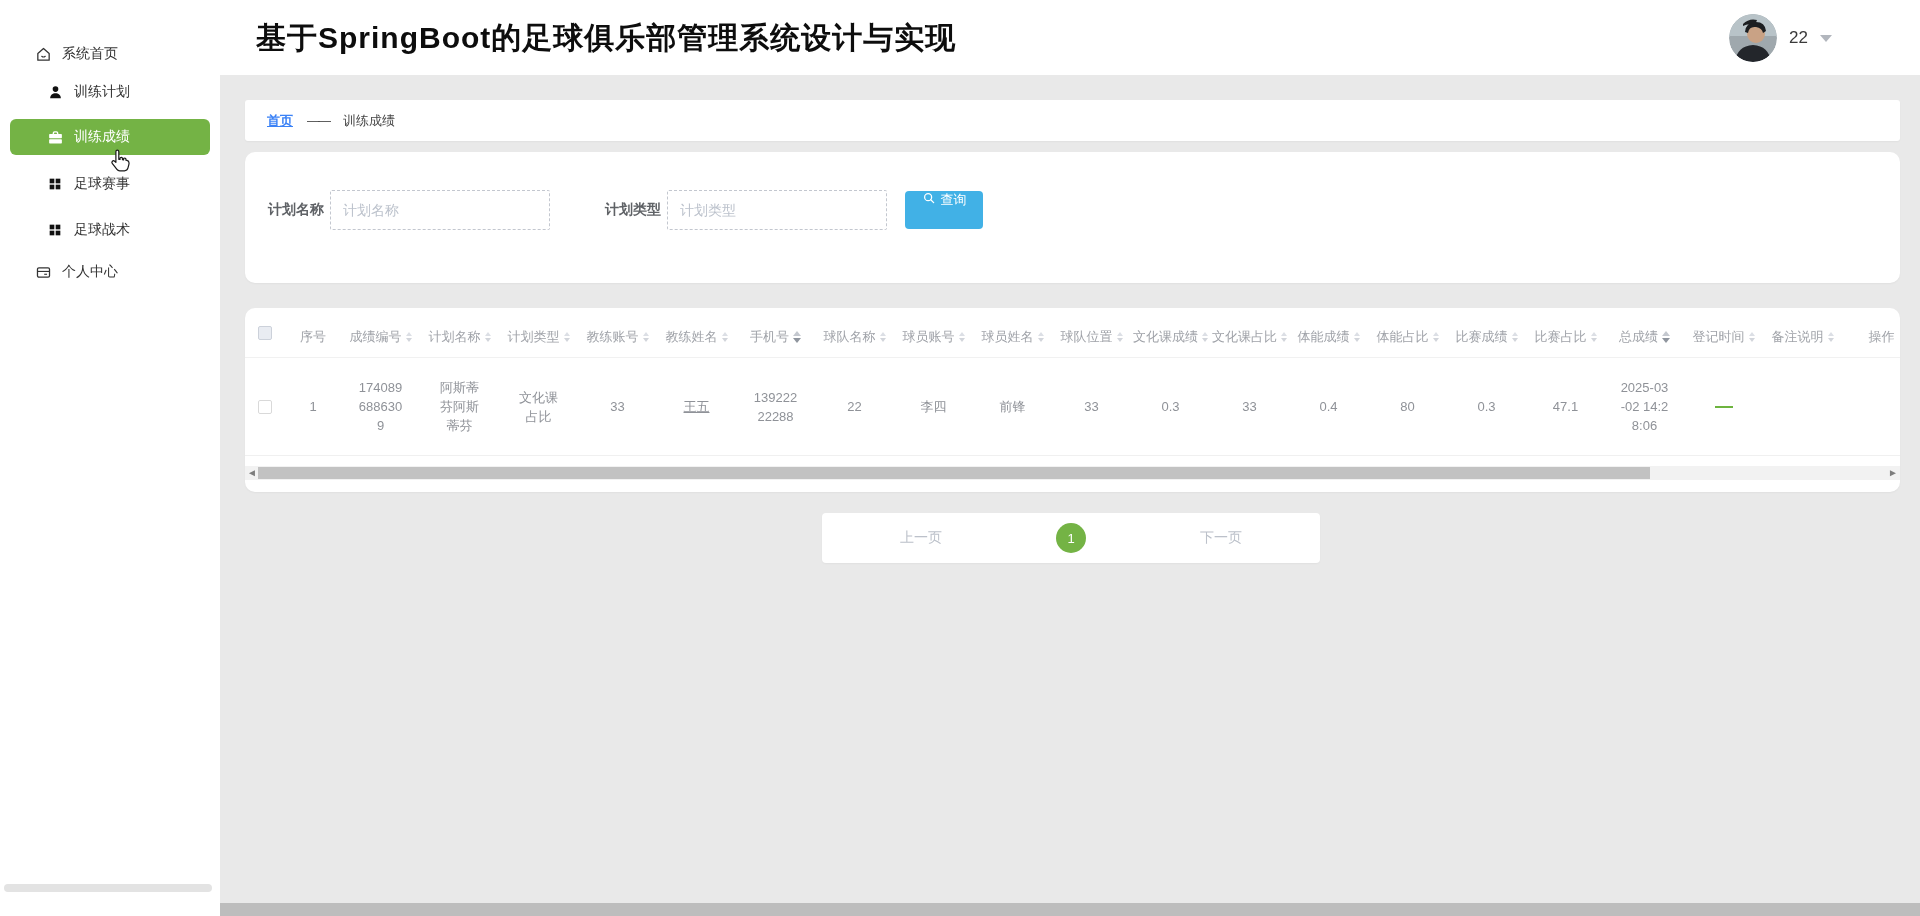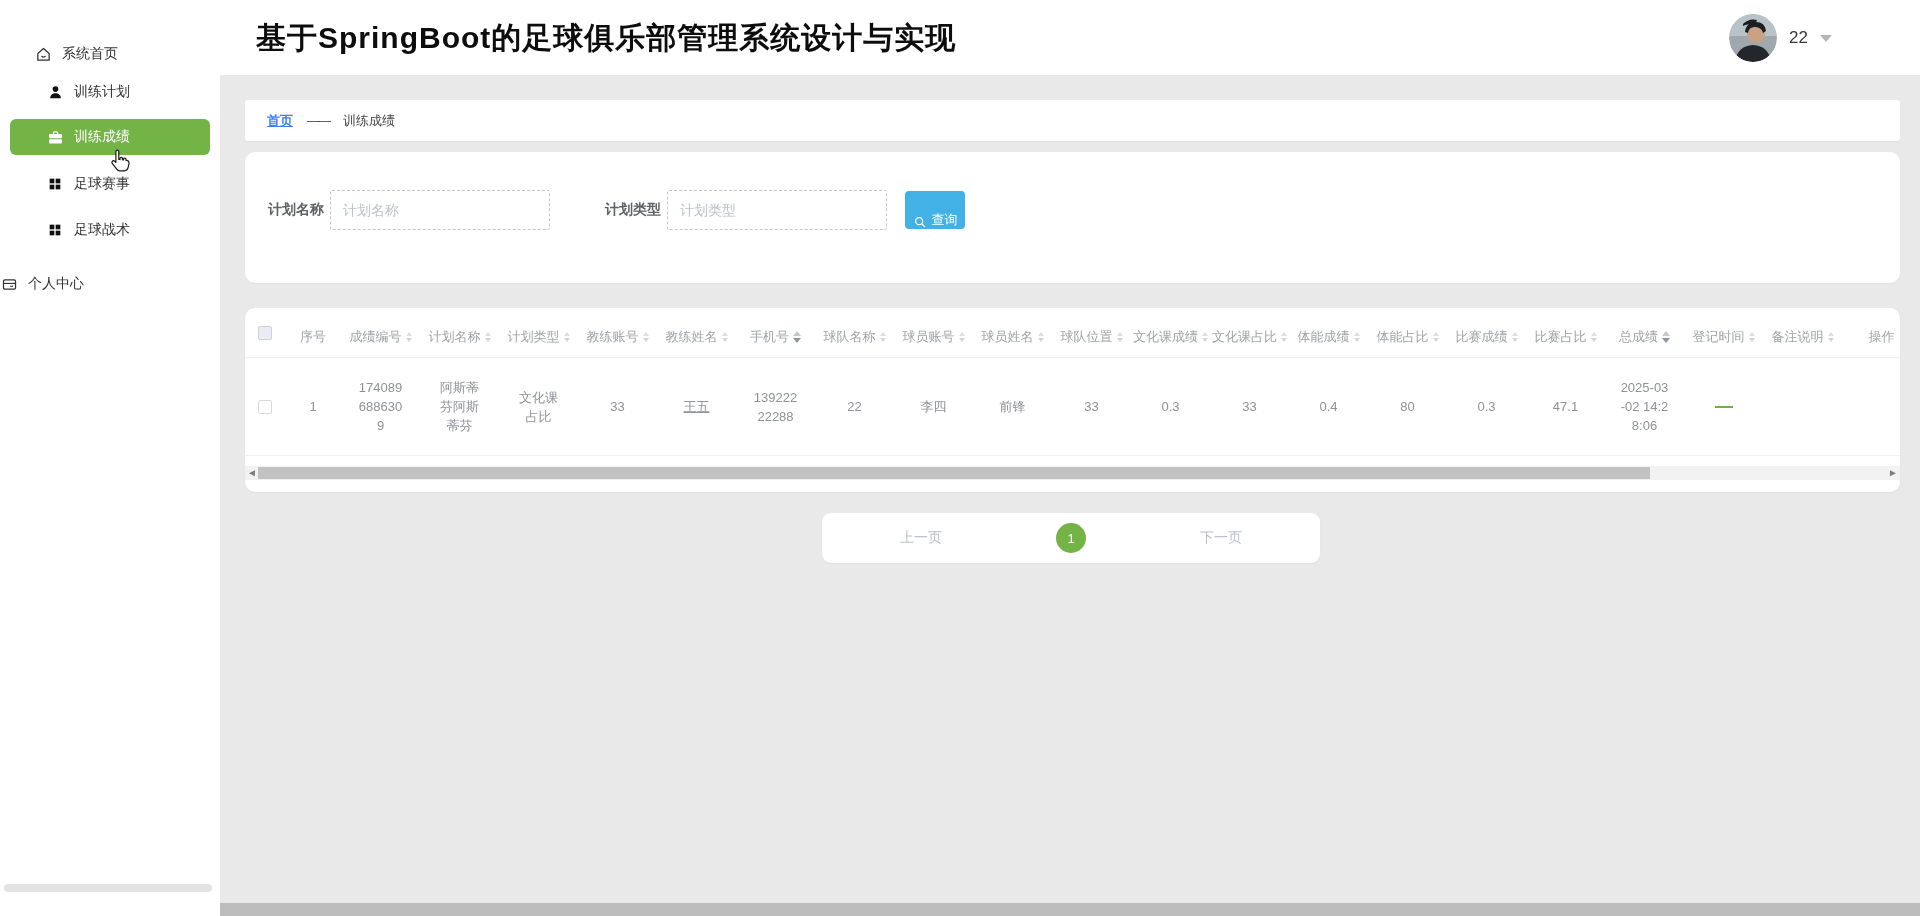--- a/index.html
+++ b/index.html
@@ -9,21 +9,21 @@
   
   .sidebar { position:absolute; left:0; top:0; width:220px; height:916px; background:#fff; z-index:5; }
   .side-item { position:absolute; left:0; width:220px; height:36px; display:flex; align-items:center; font-size:14px; color:#333; cursor:pointer; }
   .side-item .ic { display:flex; align-items:center; justify-content:center; width:18px; height:18px; margin-right:10px; }
   .si-home { top:27px; padding-left:34px;align-items:flex-end; }
   .si-sub  { padding-left:46px; }
   .si-1 { top:74px; }
   .si-active { top:119px; left:10px; width:200px; height:36px; border-radius:6px; background:var(--accent-green,#74b345); color:#fff; padding-left:36px; }
   .si-3 { top:166px; }
   .si-4 { top:212px; }
-  .si-profile { top:266px; }
+  .si-profile { top:254px; padding-left:34px; }
   .side-scrollbar { position:absolute; left:4px; top:884px; width:208px; height:8px; border-radius:4px; background:#e3e3e3; }
 
   
   .main { position:absolute; left:220px; top:0; width:1700px; height:916px; background:var(--page-bg,#e9e9e9); }
   .topbar { position:absolute; left:0; top:0; width:1700px; height:75px; background:#fff; }
   .page-title { position:absolute; left:36px; top:0; line-height:75px; font-size:30px; font-weight:bold; color:#0d0d0d; letter-spacing:1px; white-space:nowrap; }
   .user-box { position:absolute; right:88px; top:14px; height:48px; display:flex; align-items:center; gap:12px; cursor:pointer; }
   .avatar { width:48px; height:48px; border-radius:50%; overflow:hidden; flex:0 0 48px; }
   .user-name { font-size:17px; color:#3a3a3a; }
   .caret-down { width:0; height:0; border-left:6px solid transparent; border-right:6px solid transparent; border-top:7px solid #b2b6bd; }
@@ -36,21 +36,21 @@
   .crumb-sep { margin:0 14px; color:#4a4a4a; letter-spacing:-2px; }
   .crumb-cur { color:#454545; }
 
   
   .search-card { left:25px; top:152px; width:1655px; height:131px; border-radius:10px; }
   .search-row { position:absolute; left:23px; top:38px; display:flex; align-items:center; }
   .f-label { font-size:14px; font-weight:bold; color:#5f6266; margin-right:6px; white-space:nowrap; }
   .f-input { width:220px; height:40px; border:1px dashed #c3c7cf; border-radius:2px; background:#fff; padding:0 12px; font-size:14px; color:#606266; outline:none; font-family:"Liberation Sans", sans-serif; }
   .f-input::placeholder { color:#bcc2cc; }
   .gap-lg { width:55px; }
-  .btn-query { margin-left:18px; height:38px; width:60px; border:none; border-radius:4px; background:var(--button-blue,#41b1e6); color:#fff; font-size:13px; display:flex; align-items:flex-end; justify-content:center; gap:5px; cursor:pointer; font-family:"Liberation Sans", sans-serif; }
+  .btn-query { margin-left:18px; height:38px; width:78px; border:none; border-radius:4px; background:var(--button-blue,#41b1e6); color:#fff; font-size:13px; display:flex; align-items:flex-start; justify-content:center; gap:5px; cursor:pointer; font-family:"Liberation Sans", sans-serif; }
 
   
   .table-card { left:25px; top:308px; width:1655px; height:184px; border-radius:10px; overflow:hidden; }
   .trow { display:flex; align-items:center; width:1676px; }
   .thead { height:50px; border-bottom:1px solid #f1f1f1; }
   .cell { flex:0 0 79px; text-align:center; overflow:hidden; }
   .w-check { flex:0 0 40px; display:flex; justify-content:center; }
   .w-idx { flex:0 0 56px; }
   .th { font-size:13px; color:#9fa2a8; white-space:nowrap; display:flex; align-items:center; justify-content:center; cursor:pointer;margin-top:9px; }
   .cb { width:14px; height:14px; border-radius:2px; border:1px solid #ccd1da; background:#e9ecf2; cursor:pointer; }
@@ -68,21 +68,21 @@
   .action-dash { display:inline-block; width:18px; height:2px; background:#6db43f; cursor:pointer; }
 
   
   .h-scroll { position:absolute; left:0; top:158px; width:1655px; height:14px; background:#f2f2f2; }
   .h-thumb { position:absolute; left:13px; top:1px; width:1392px; height:12px; background:#c2c2c2; cursor:pointer; }
   .arr { position:absolute; top:2px; width:10px; height:10px; font-size:10px; line-height:10px; color:#7d7d7d; cursor:pointer; }
   .arr-l { left:2px; }
   .arr-r { right:2px; }
 
   
-  .pager { left:602px; top:513px; width:498px; height:50px; border-radius:9px; display:flex; align-items:center; justify-content:space-between; padding:0 78px; }
+  .pager { left:602px; top:513px; width:498px; height:50px; border-radius:4px; display:flex; align-items:center; justify-content:space-between; padding:0 78px; }
   .pg-btn { font-size:14px; color:#bcc1ca; cursor:pointer; }
   .pg-num { width:30px; height:30px; border-radius:50%; background:var(--accent-green,#74b345); color:#fff; font-size:13px; display:flex; align-items:center; justify-content:center; cursor:pointer; }
 
   .bottom-strip { position:absolute; left:0; bottom:0; width:1700px; height:13px; background:var(--bottom-bar,#bdbdbd); }
 
   .cursor-hand { position:absolute; left:108px; top:148px; z-index:50; pointer-events:none; }
 </style>
 </head>
 <body>
 

